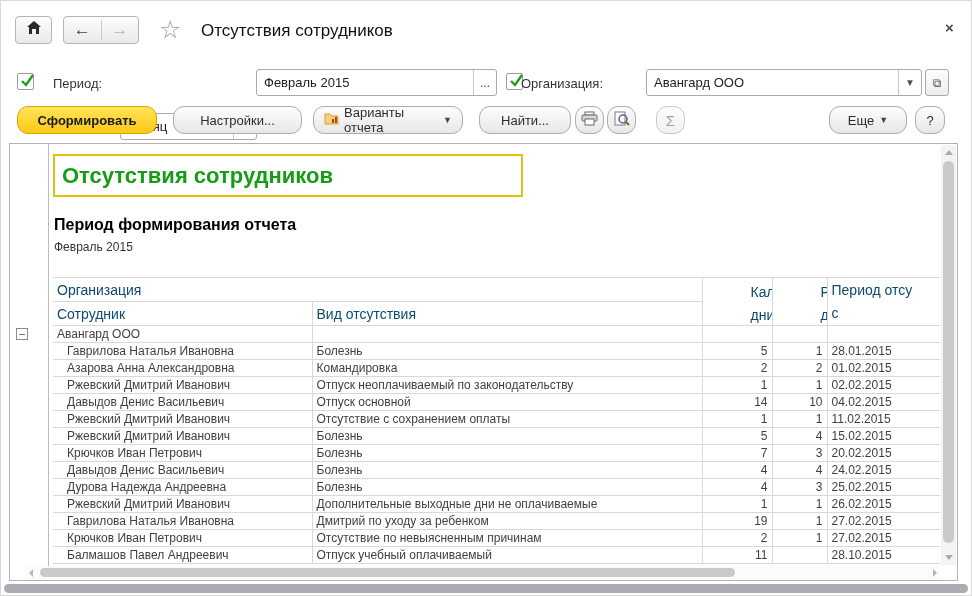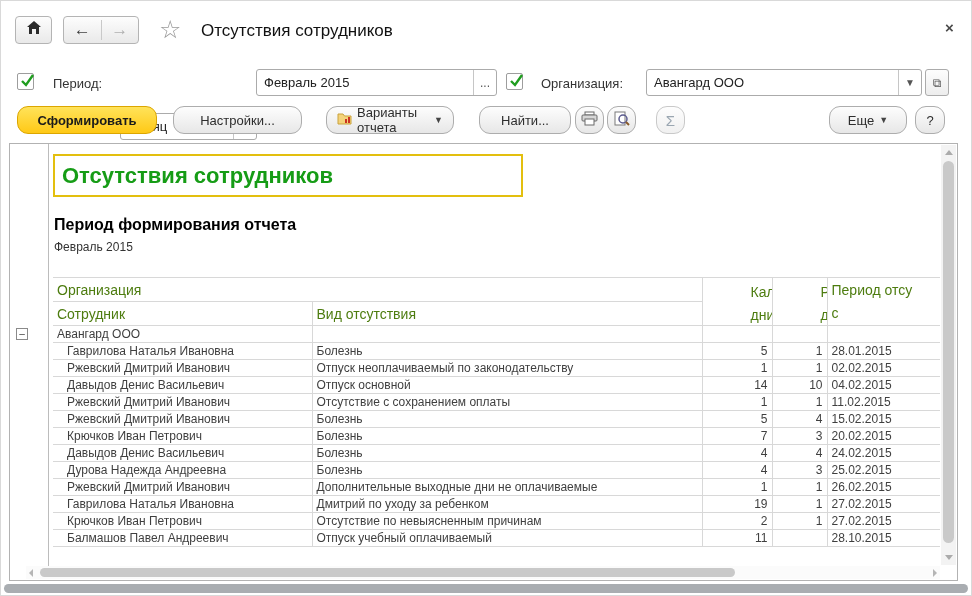--- a/index.html
+++ b/index.html
@@ -57,21 +57,21 @@
     font-size:13px; color:#2d2d2d;
     display:flex; align-items:center; justify-content:center; gap:5px;
     cursor:default; padding:0 10px;
   }
   .btn-generate {
     left:16px; width:140px; font-weight:bold; color:#1a1a1a;
     background:linear-gradient(#ffe35a,#ffc916);
     border:1px solid #dca600;
   }
   .btn-settings { left:172px; width:129px; }
-  .btn-variants { left:325px; width:128px;justify-content:space-between; }
+  .btn-variants { left:312px; width:150px;justify-content:space-between; }
   .btn-find { left:478px; width:92px; }
   .btn-icon { padding:0; width:29px; }
   .btn-print { left:574px; }
   .btn-preview { left:606px; }
   .btn-sigma { left:655px; border-color:#c9c9c9; color:#9aa6b1; font-size:15px; background:linear-gradient(#fdfdfd,#f0f0f0); }
   .btn-more { left:828px; width:78px; }
   .btn-help { left:914px; width:30px; }
   .dd-arrow { font-size:9px; color:#444; }
 
   
@@ -101,21 +101,21 @@
   table.report { position:absolute; left:0; top:133px; border-collapse:collapse; table-layout:fixed; width:890px; }
   table.report col.c-emp { width:259px; }
   table.report col.c-abs { width:390px; }
   table.report col.c-cal { width:70px; }
   table.report col.c-wrk { width:55px; }
   table.report col.c-per { width:116px; }
   table.report th, table.report td {
     border:1px solid #d8d8d8; font-weight:normal; text-align:left;
     white-space:nowrap; overflow:hidden; padding:0 4px;
   }
-  table.report th { font-size:14px; color:#4d7c0f; height:24px; vertical-align:middle; }
+  table.report th { font-size:14px; color:#0c4a6e; height:24px; vertical-align:middle; }
   table.report td { font-size:12px; color:#3f3f3f; height:17px; }
   table.report .no-top { border-top:none; }
   table.report .no-bot { border-bottom:none; }
   table.report .num { text-align:right; }
   table.report td.emp { padding-left:14px; }
   table.report tr.group-row td { padding-left:4px; }
   table.report th.h-wrap { vertical-align:bottom; padding-bottom:2px;padding-left:48px; }
   table.report .edge-l { border-left:none; }
   table.report .edge-r { border-right:none; }
 
@@ -169,21 +169,21 @@
 </div>
 <div class="field" style="left:255px; width:241px;">
   <div class="val">Февраль 2015</div>
   <div class="seg" style="font-size:12px;">...</div>
 </div>
 <div class="checkbox" style="left:505px; top:72px;">
   <svg width="17" height="17" viewBox="0 0 17 17">
       <polyline points="3,9 7,13 14,3" fill="none" stroke="#1f9d1f" stroke-width="2.4"></polyline>
     </svg>
 </div>
-<div class="flt-label" style="left:540px;">Организация:</div>
+<div class="flt-label" style="left:520px;">Организация:</div>
 <div class="field" style="left:645px; width:276px;">
   <div class="val">Авангард ООО</div>
   <div class="seg">▼</div>
 </div>
 <div class="mini-btn" style="left:924px;">
   <span>⧉</span>
 </div>
 
 <div class="toolbar-btn btn-generate">
   <span>Сформировать</span>
@@ -277,20 +277,27 @@
           <td class="edge-r"></td>
         </tr>
       <tr>
             <td class="emp edge-l">Гаврилова Наталья Ивановна</td>
             <td>Болезнь</td>
             <td class="num">5</td>
             <td class="num">1</td>
             <td class="edge-r">28.01.2015</td>
           </tr>
           <tr>
+            <td class="emp edge-l">Азарова Анна Александровна</td>
+            <td>Командировка</td>
+            <td class="num">2</td>
+            <td class="num">2</td>
+            <td class="edge-r">01.02.2015</td>
+          </tr>
+          <tr>
             <td class="emp edge-l">Ржевский Дмитрий Иванович</td>
             <td>Отпуск неоплачиваемый по законодательству</td>
             <td class="num">1</td>
             <td class="num">1</td>
             <td class="edge-r">02.02.2015</td>
           </tr>
           <tr>
             <td class="emp edge-l">Давыдов Денис Васильевич</td>
             <td>Отпуск основной</td>
             <td class="num">14</td>

